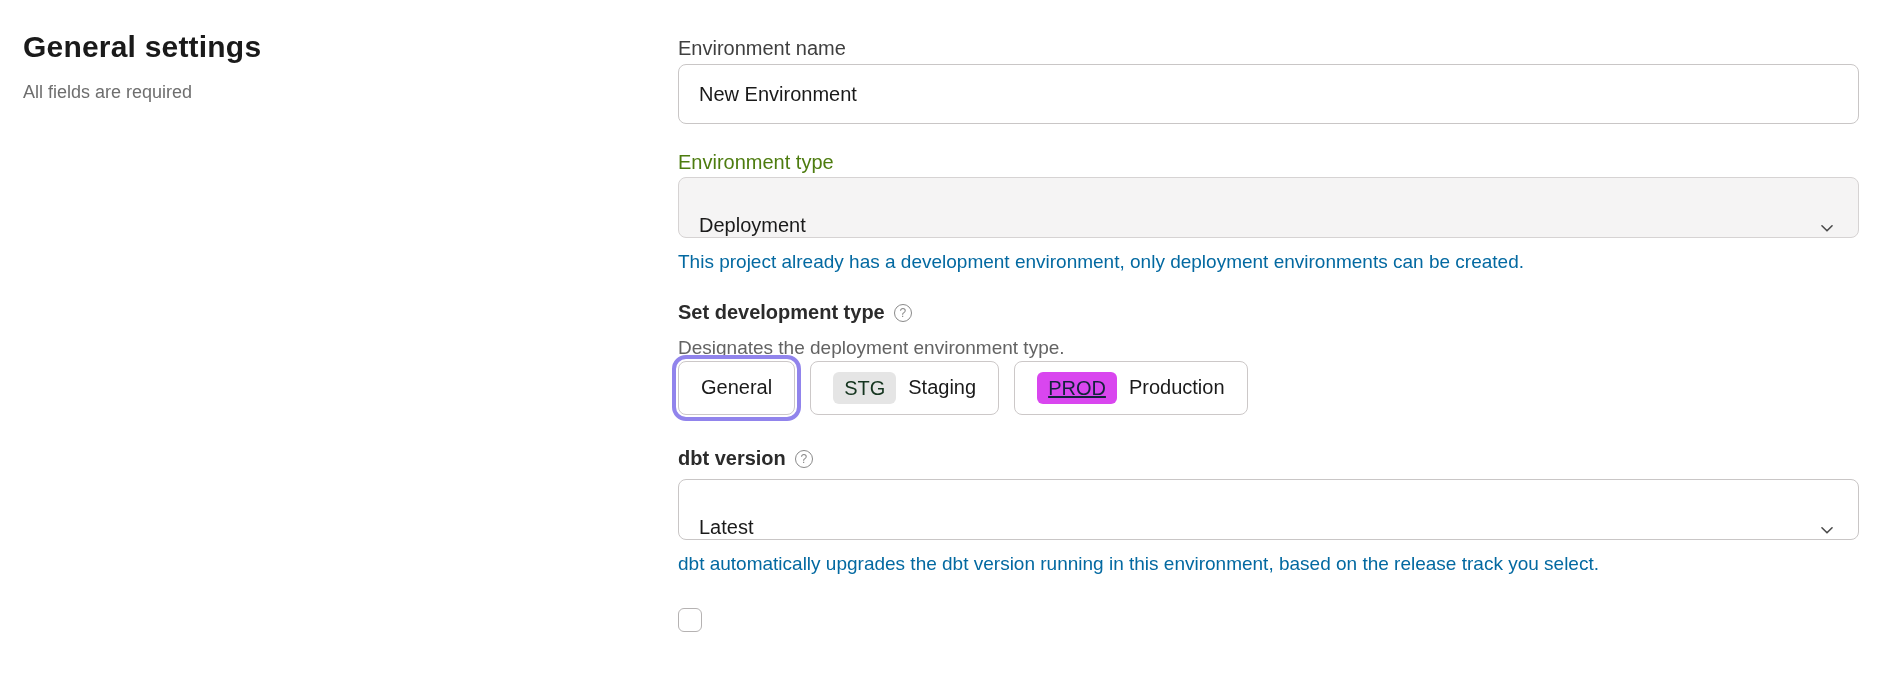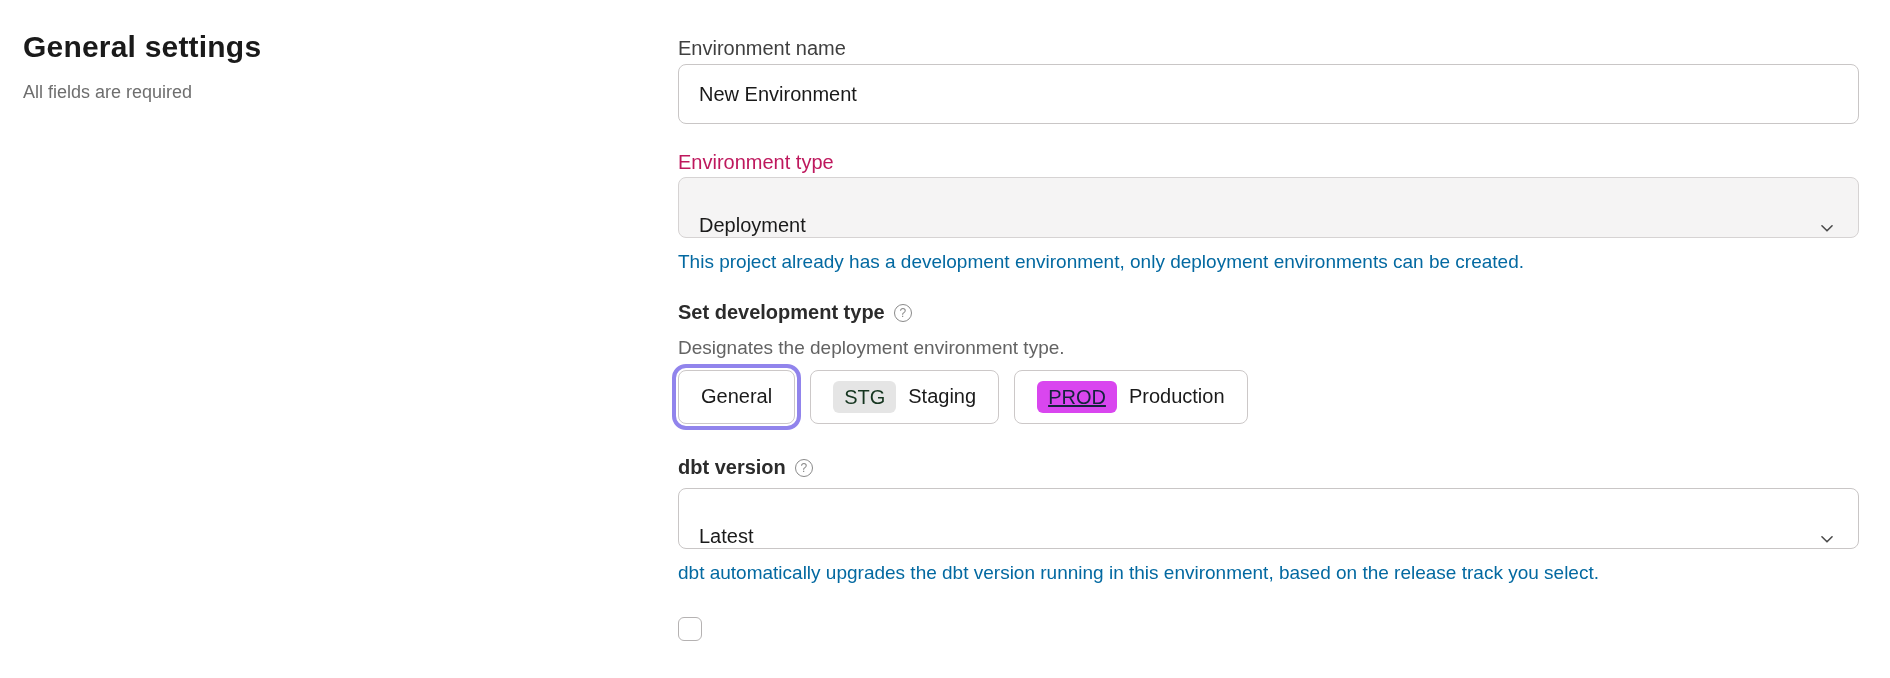--- a/index.html
+++ b/index.html
@@ -17,21 +17,21 @@
   .page-title { font-size: 30px; font-weight: 700; color: #1a1a1a; letter-spacing: 0.2px; }
   .page-subtitle { margin-top: 18px; font-size: 18px; color: #6e6e6e; }
 
   
   .form-pane { width: 1181px; padding-top: 36px; }
 
   .field-label {
     font-size: 20px; line-height: 24px; font-weight: 500;
     color: #3f3f3f; margin-bottom: 4px;
   }
-  .field-label.disabled { color: #be185d; margin-bottom: 3px; }
+  .field-label.disabled { color: #4d7c0f; margin-bottom: 3px; }
 
   .text-input {
     width: 100%; height: 60px;
     border: 1px solid #c9c6c6; border-radius: 8px;
     padding: 0 20px; font-size: 20px; color: #1a1a1a;
     font-family: inherit; background: #ffffff; outline: none;
     margin-bottom: 26px;
   }
 
   .select-box {
@@ -58,21 +58,21 @@
   }
   .section-heading.tight { margin-bottom: 8px; }
 
   .help-icon {
     width: 18px; height: 18px; border: 1.5px solid #8a8a8a; border-radius: 50%;
     display: inline-flex; align-items: center; justify-content: center;
     font-size: 12px; font-weight: 400; color: #8a8a8a; line-height: 1;
     cursor: pointer; flex-shrink: 0;
   }
 
-  .description-text { font-size: 19px; line-height: 24px; color: #636363; margin-bottom: 9px; }
+  .description-text { font-size: 19px; line-height: 24px; color: #636363; }
 
   .type-row { display: flex; align-items: center; gap: 15px; height: 55px; margin-bottom: 31px; }
   .type-button {
     height: 54px; background: #ffffff;
     border: 1px solid #ccc8c8; border-radius: 8px;
     display: inline-flex; align-items: center; gap: 12px;
     padding: 0 22px; font-size: 20px; color: #1a1a1a;
     font-family: inherit; cursor: pointer;
   }
   .type-button.selected {

